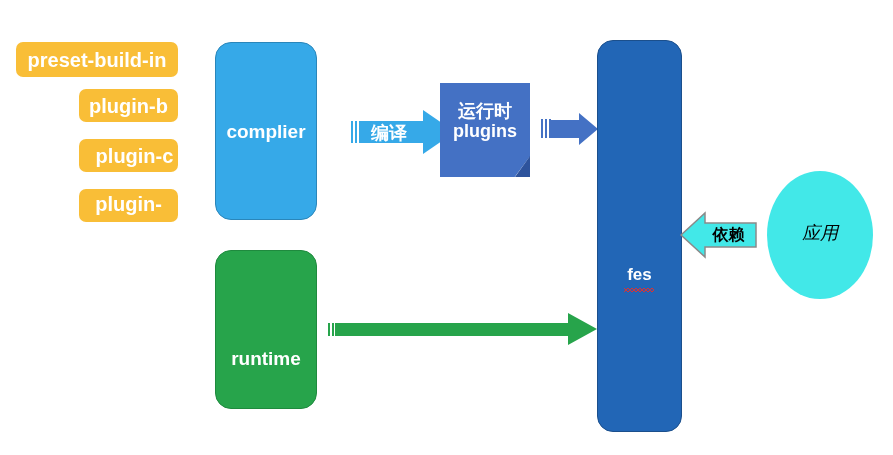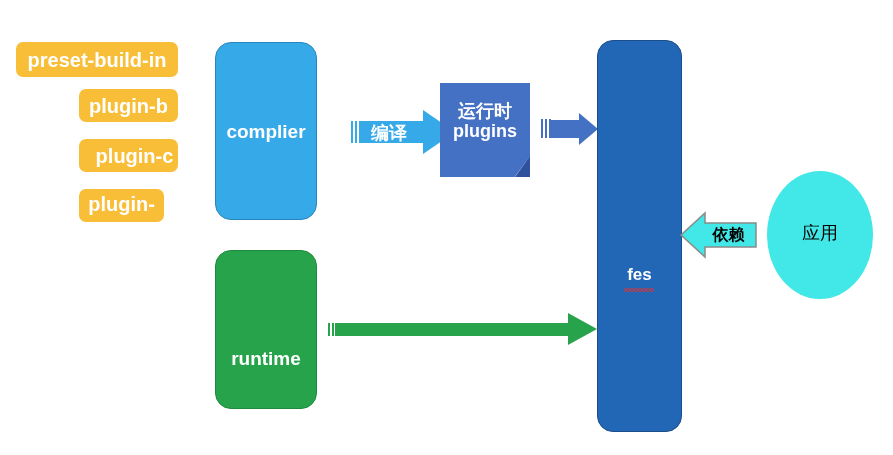--- a/index.html
+++ b/index.html
@@ -82,20 +82,21 @@
   .note .node-label {
     font-size: 18px;
     font-weight: bold;
   }
 
   
   .ellipse {
     position: absolute;
     background: #42E8E8;
     border-radius: 50%;
+    font-style: italic;
   }
   .ellipse .node-label {
     color: #000000;
     font-weight: normal;
     font-size: 18px;
   }
 
   
   .arrow {
     position: absolute;
@@ -152,21 +153,21 @@
   </div>
 
   <div class="chip" style="left:79px; top:89px; width:99px; height:33px;">
     <div class="node-label" style="top:6px;">plugin-b</div>
   </div>
 
   <div class="chip" style="left:79px; top:139px; width:99px; height:33px;">
     <div class="node-label" style="top:6px;padding-left:12px;">plugin-c</div>
   </div>
 
-  <div class="chip" style="left:79px; top:189px; width:85px; height:33px;">
+  <div class="chip" style="left:79px; top:189px; width:99px; height:33px;">
     <div class="node-label" style="top:4px;">plugin-
 xxx</div>
   </div>
 
   <div class="roundbox complier" style="left:215px; top:42px; width:100px; height:176px;">
     <div class="node-label" style="top:78px;">complier</div>
   </div>
 
   <div class="arrow" style="left:335px; top:108px; width:105px; height:48px; color:#36A9E8;margin-left:16px;">
     <div class="tailbars" style="left:0; top:13px; height:22px;">

